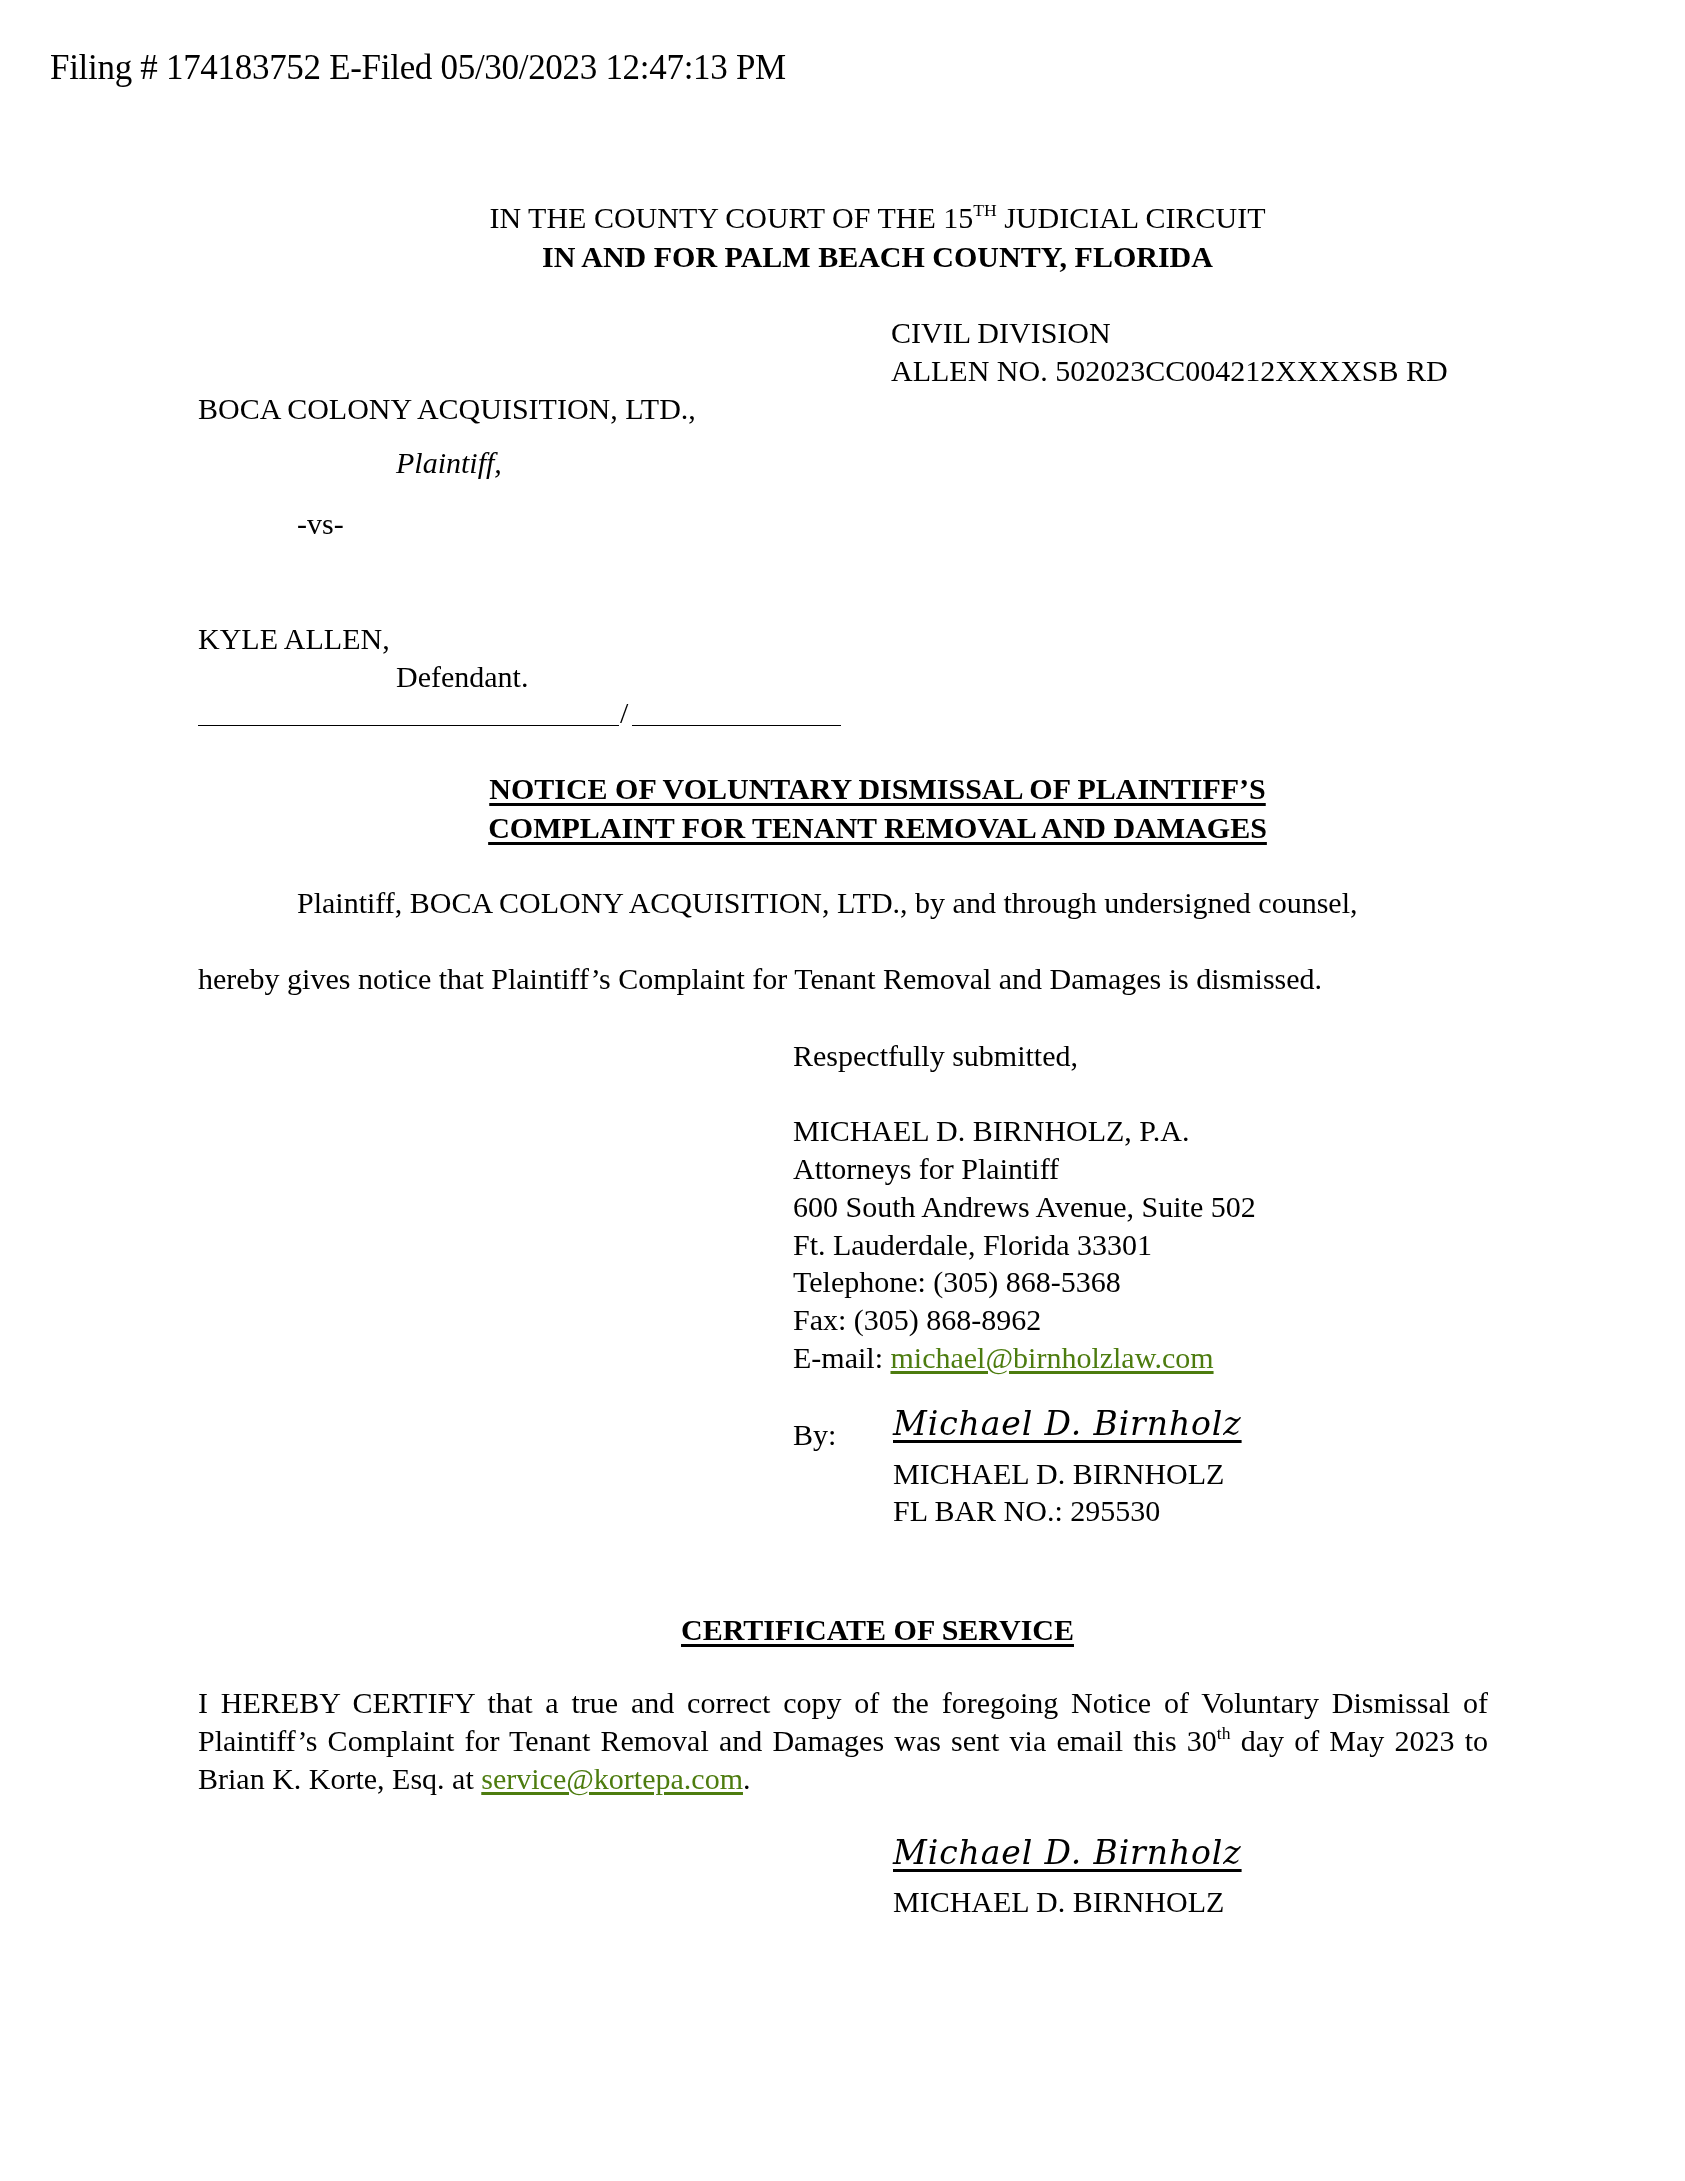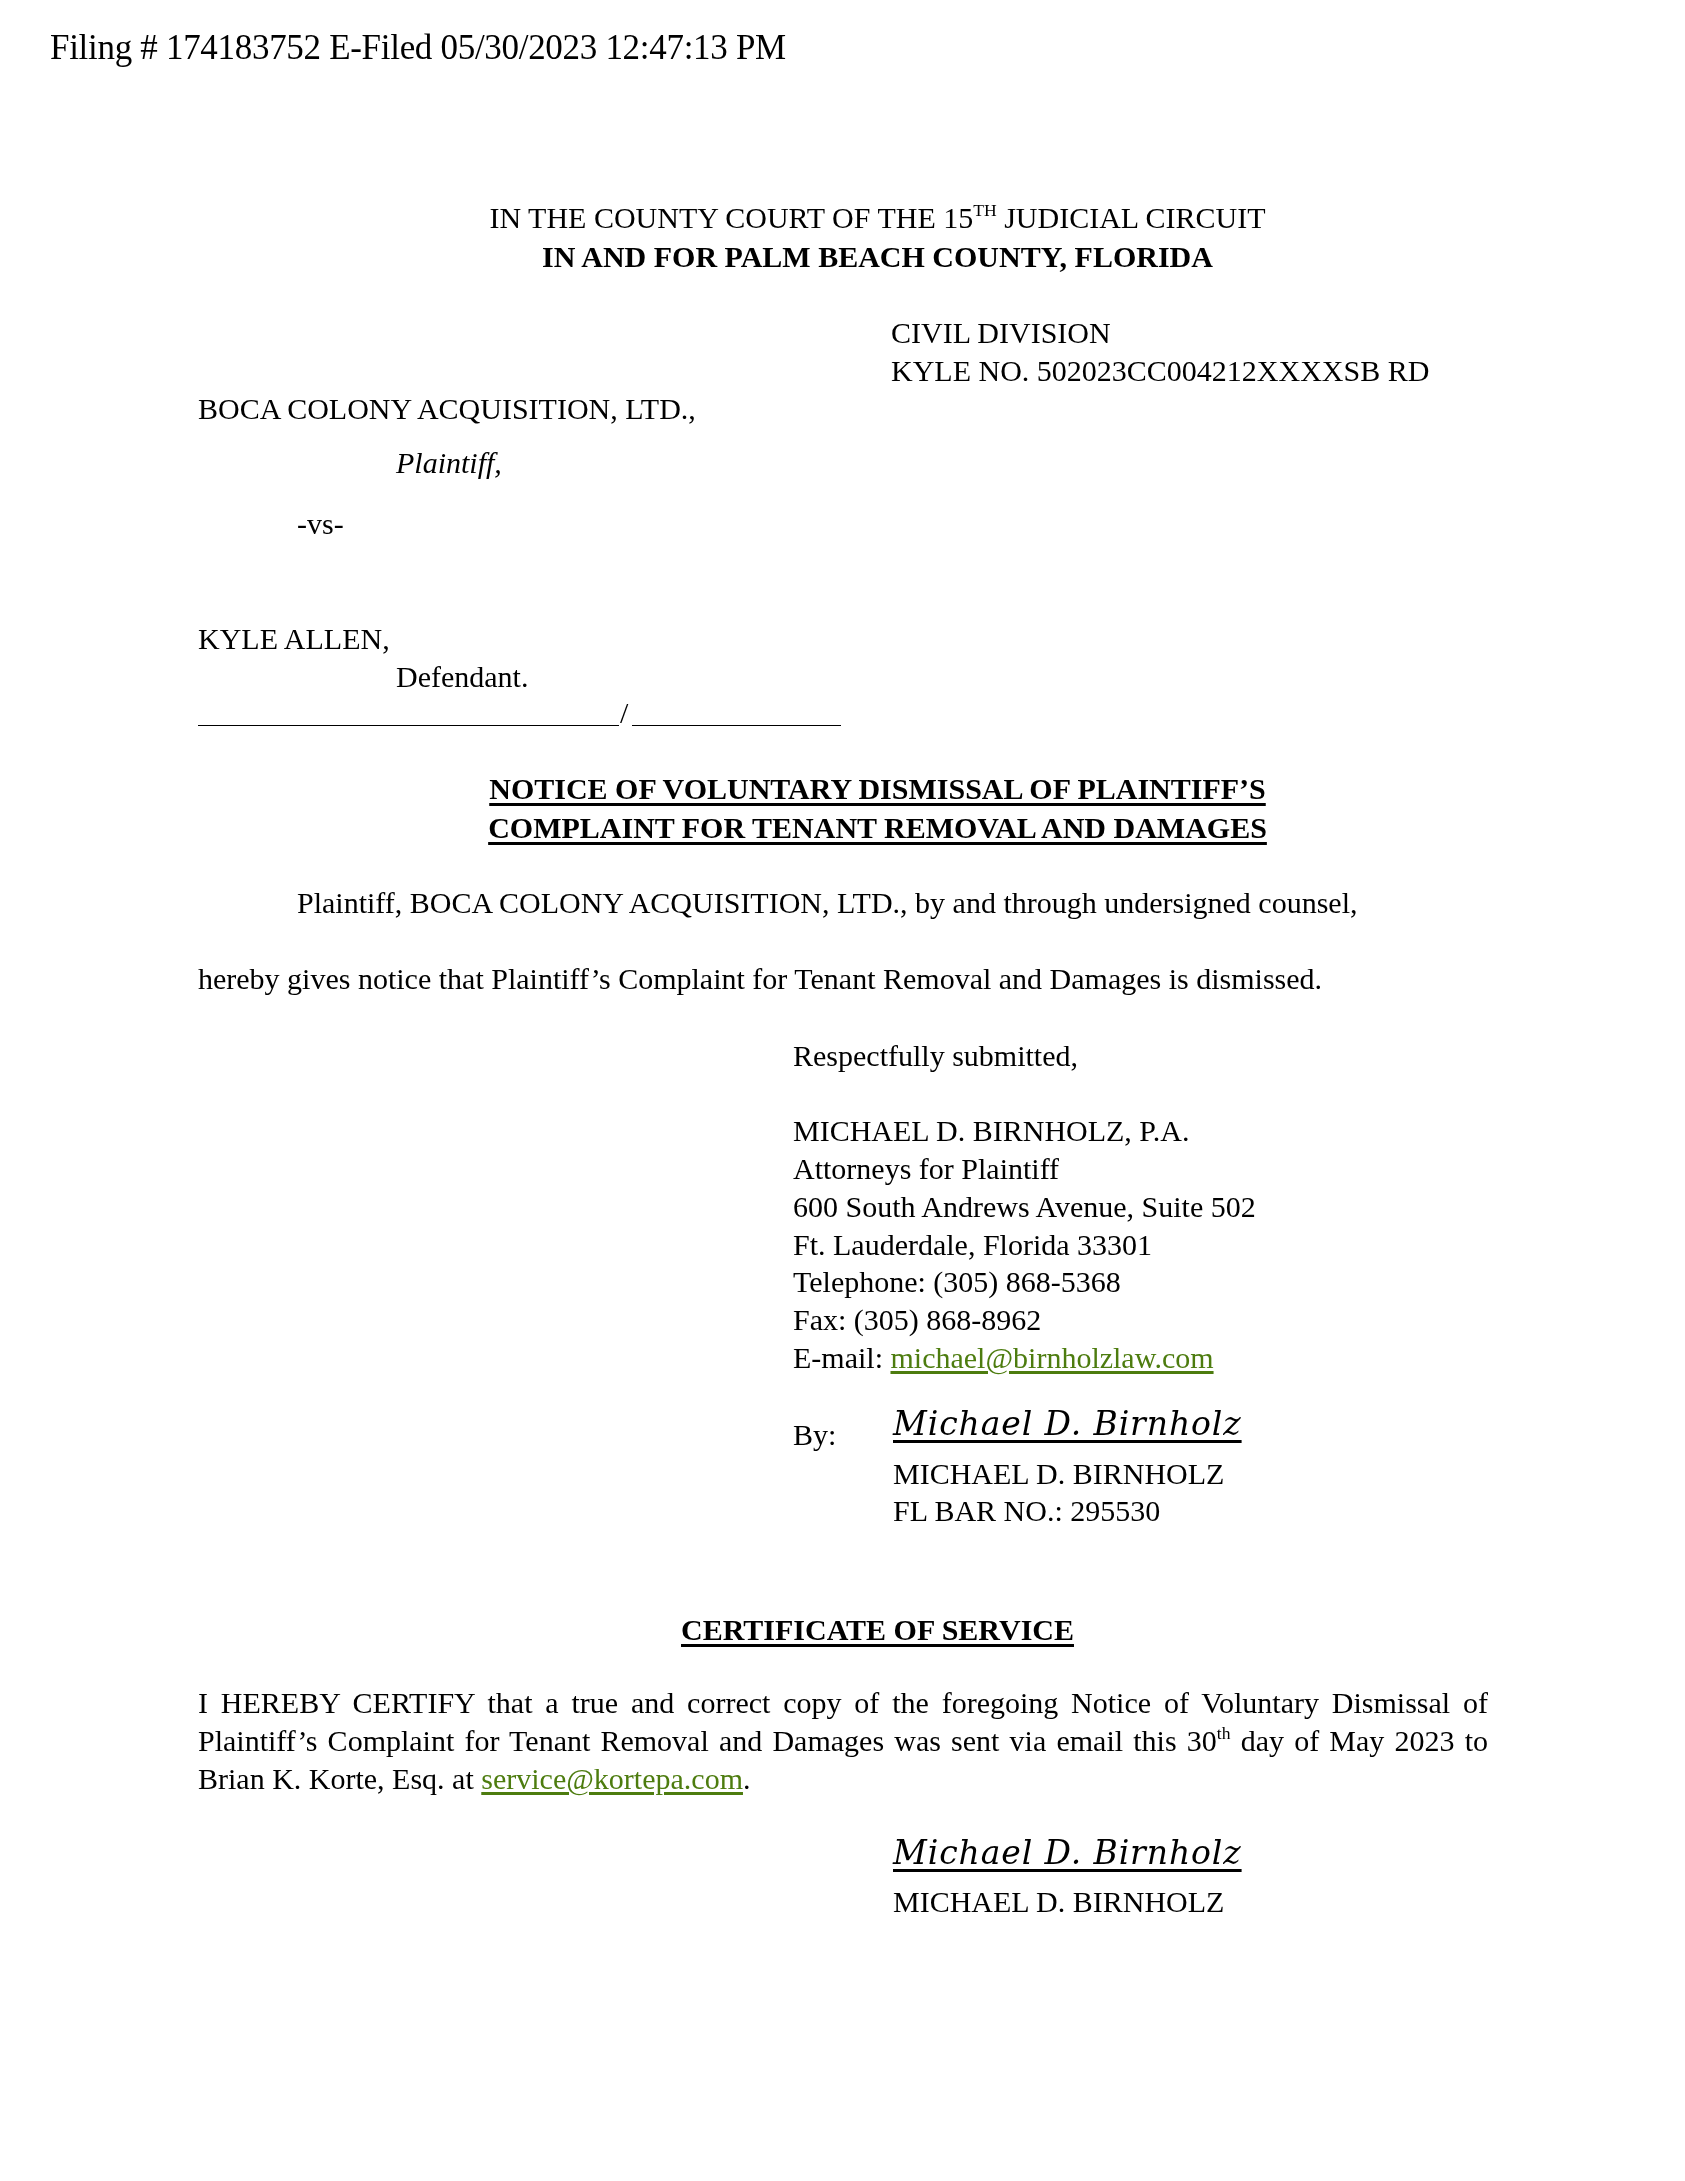--- a/index.html
+++ b/index.html
@@ -10,21 +10,21 @@
     body {
       width: 1685px;
       height: 2181px;
       position: relative;
       overflow: hidden;
       font-family: "Liberation Serif", "DejaVu Serif", serif;
       color: #000000;
     }
     .abs { position: absolute; white-space: nowrap; }
     .filing {
-      left: 50px; top: 28px;
+      left: 50px; top: 48px;
       font-size: 35px;
       letter-spacing: -0.3px;
     }
     .t { font-size: 30px; line-height: 39px; }
     .center-block {
       left: 0; width: 1685px; text-align: center; padding-left: 35px;
     }
     sup.ord { font-size: 17.6px; vertical-align: 12.3px; line-height: 0; }
     .title {
       font-weight: bold;
@@ -63,21 +63,21 @@
 <body>
 
 <div class="abs filing">Filing # 174183752 E-Filed 05/30/2023 12:47:13 PM</div>
 
 <div class="abs center-block t" style="top:198px;">
   <span>IN THE COUNTY COURT OF THE 15</span><sup class="ord">TH</sup><span> JUDICIAL CIRCUIT</span>
 </div>
 <div class="abs center-block t" style="top:237px;font-weight:bold;">IN AND FOR PALM BEACH COUNTY, FLORIDA</div>
 
 <div class="abs t" style="left:891px; top:313px;">CIVIL DIVISION</div>
-<div class="abs t" style="left:891px; top:351px;">KYLE NO. 502023CC004212XXXXSB RD</div>
+<div class="abs t" style="left:891px; top:351px;">ALLEN NO. 502023CC004212XXXXSB RD</div>
 
 <div class="abs t" style="left:198px; top:389px;">BOCA COLONY ACQUISITION, LTD.,</div>
 <div class="abs t" style="left:396px; top:443px;font-style:italic;">Plaintiff,</div>
 <div class="abs t" style="left:297px; top:504px;">-vs-</div>
 <div class="abs t" style="left:198px; top:619px;">KYLE ALLEN,</div>
 <div class="abs t" style="left:396px; top:657px;">Defendant.</div>
 
 <div class="caption-line" style="left:198px; top:725px; width:421px;"></div>
 <div class="abs t" style="left:620px; top:693px;">/</div>
 <div class="caption-line" style="left:632px; top:725px; width:209px;"></div>

